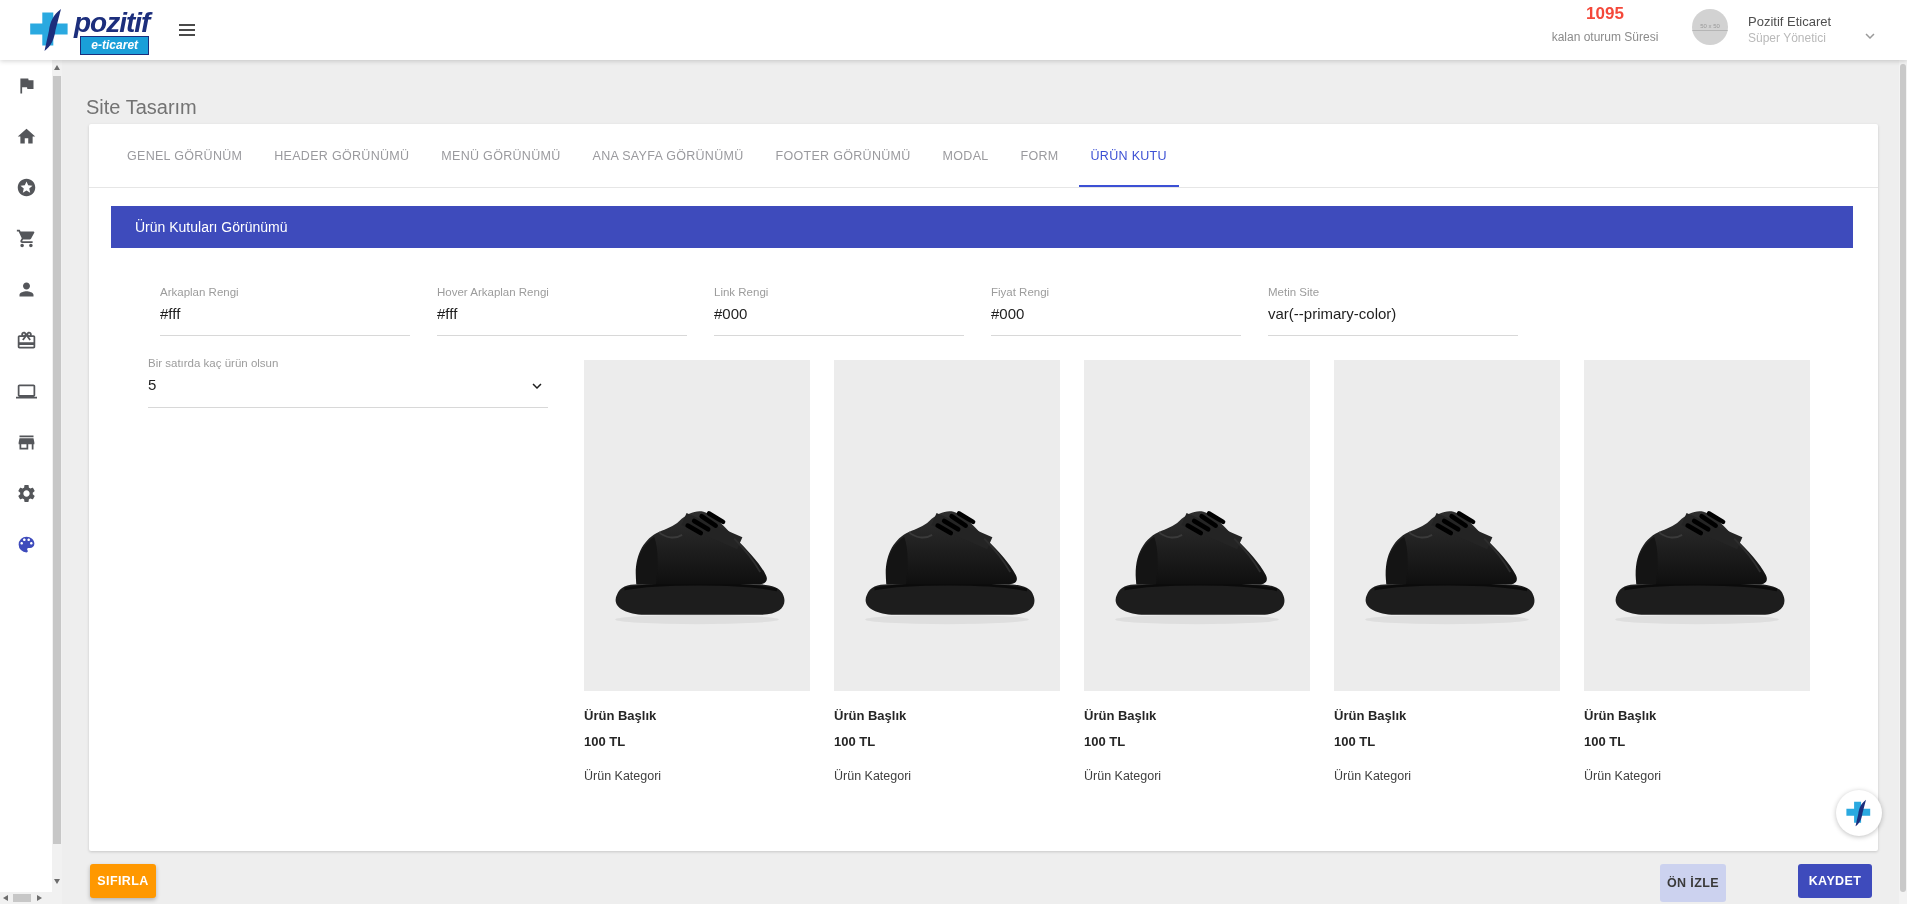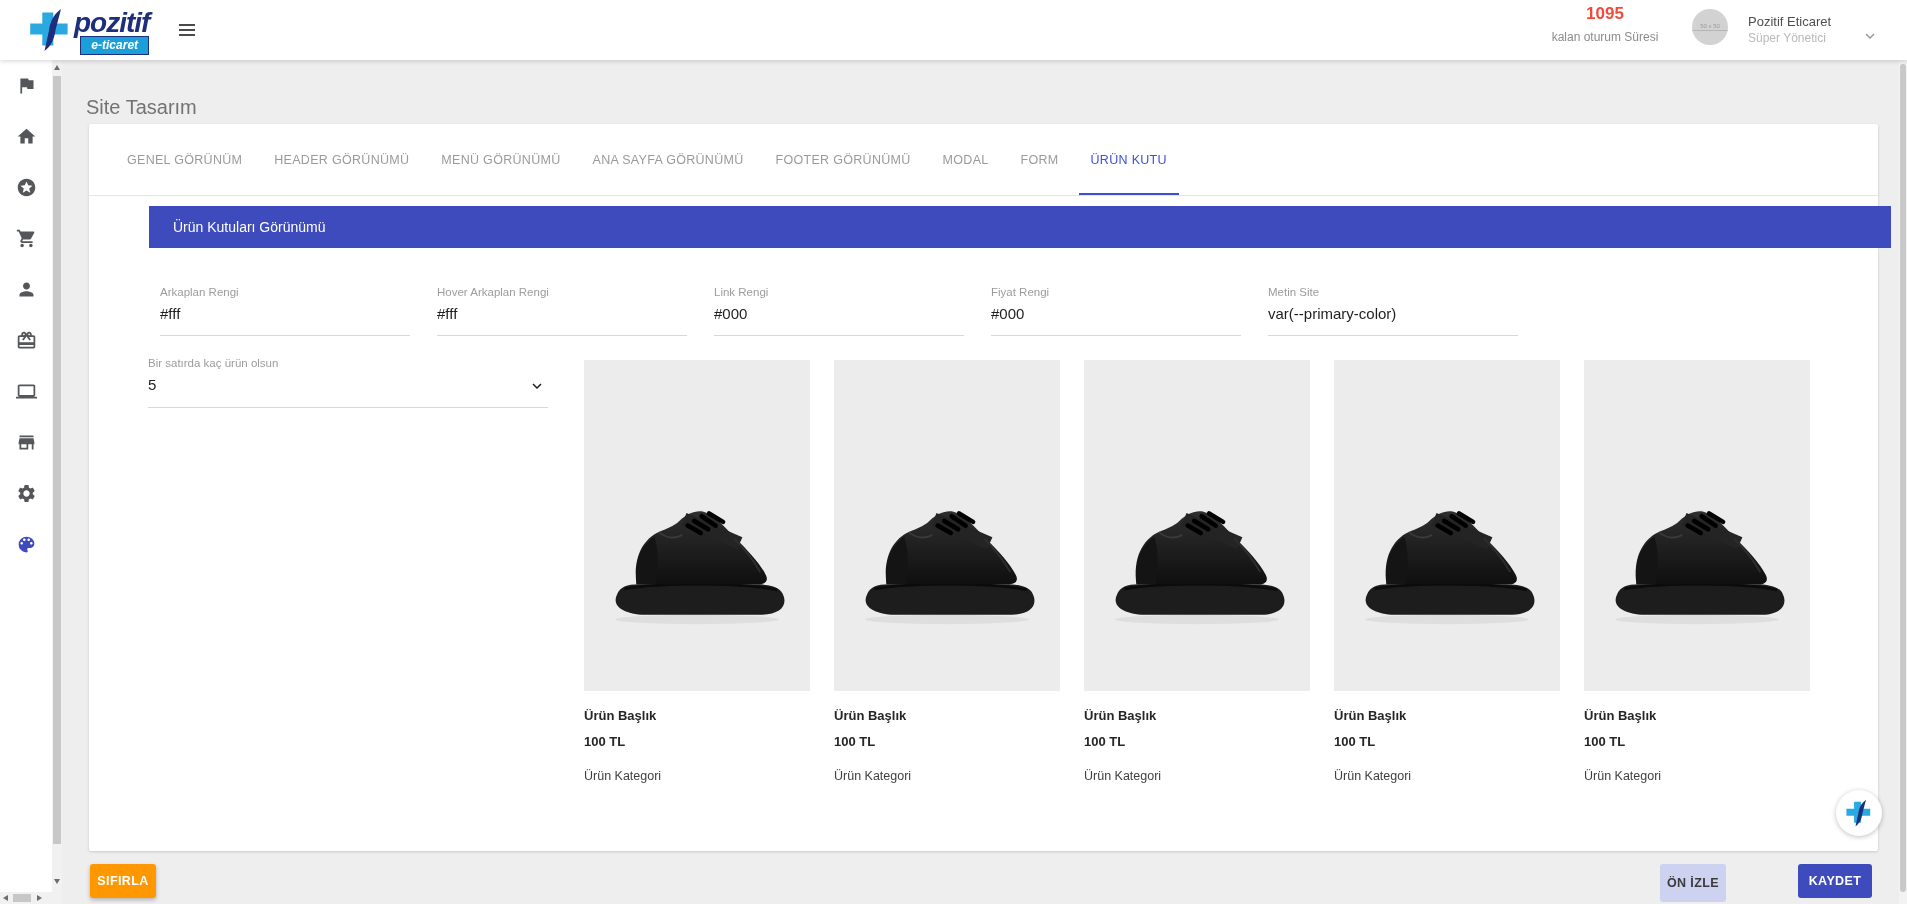--- a/index.html
+++ b/index.html
@@ -49,27 +49,27 @@
   .sb-r { position:absolute; left:1899px; top:60px; width:8px; height:844px; background:#f3f3f3; z-index:20; }
   .sb-r .thumb { position:absolute; left:1px; top:4px; width:6px; height:828px; background:#c9c9c9; border-radius:3px; }
 
   
   .main { position:absolute; left:62px; top:60px; width:1837px; height:844px; background:#eeeeee; }
   .page-title { position:absolute; left:24px; top:36px; font-size:20px; font-weight:400; color:#737373; }
 
   .card { position:absolute; left:27px; top:64px; width:1789px; height:727px; background:#fff; border-radius:2px;
           box-shadow:0 1px 3px rgba(0,0,0,.16); }
 
-  .tabs { display:flex; align-items:stretch; height:72px; border-bottom:1px solid #e6e6e6; padding-left:26px; }
+  .tabs { display:flex; align-items:stretch; height:64px; border-bottom:1px solid #e6e6e6; padding-left:26px; }
   .tab { display:flex; align-items:center; padding:0 12px; margin-right:8px; font-size:12.5px; font-weight:500;
          letter-spacing:.3px; color:#9a9a9e; cursor:pointer; white-space:nowrap; }
   .tab.active { color:#3c50d4; box-shadow:inset 0 -2px 0 #3c50d4; }
 
   .section-bar { position:absolute; left:22px; top:82px; width:1742px; height:42px; background:#3e4bbc; color:#fff;
-                 font-size:14px; line-height:42px; padding-left:24px;margin-left:38px; }
+                 font-size:14px; line-height:42px; padding-left:24px; }
 
   .ffield { position:absolute; width:250px; }
   .ffield label { display:block; font-size:11.5px; color:#9c9c9c; }
   .ffield input { display:block; width:100%; border:0; border-bottom:1px solid #d8d8d8; background:transparent;
                   outline:none; font-family:"Liberation Sans",sans-serif; font-size:15px; color:#1f1f1f; padding:7px 0 13px; }
   .f0 { left:71px;  top:162px; }
   .f1 { left:348px; top:162px; }
   .f2 { left:625px; top:162px; }
   .f3 { left:902px; top:162px; }
   .f4 { left:1179px; top:162px; }

